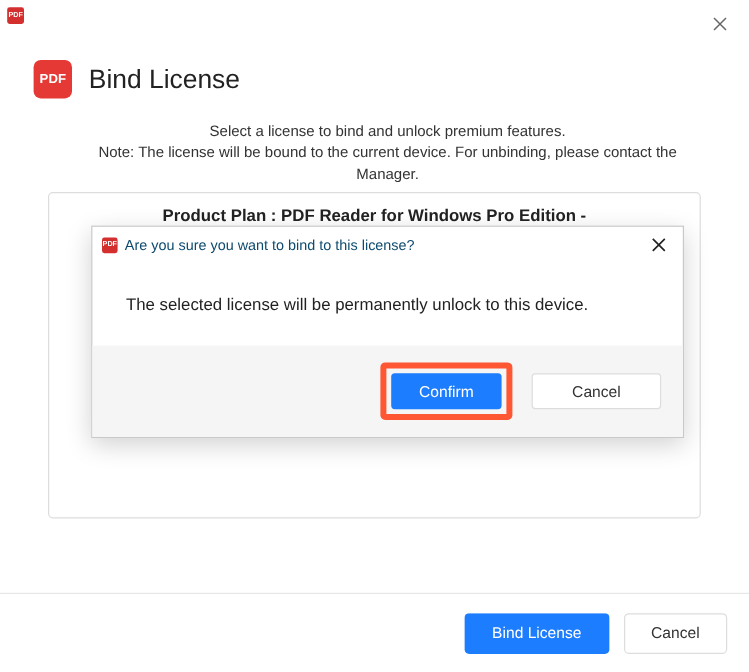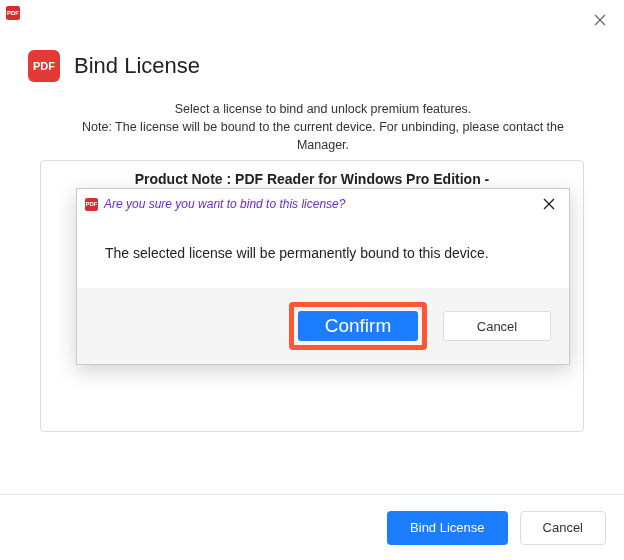--- a/index.html
+++ b/index.html
@@ -147,23 +147,22 @@
       border-radius: 2px;
       display: flex;
       align-items: center;
       justify-content: center;
       color: white;
       font-size: 6px;
       font-weight: bold;
     }
     .modal-title {
       font-size: 12px;
-      color: #6d28d9;
+      color: #0c4a6e;
       flex: 1;
-      font-style: italic;
     }
     .modal-close {
       width: 24px;
       height: 24px;
       display: flex;
       align-items: center;
       justify-content: center;
       cursor: pointer;
       color: #333;
     }
@@ -184,22 +183,22 @@
     .highlight-box {
       border: 5px solid #ff5733;
       border-radius: 4px;
       padding: 4px;
       display: inline-flex;
     }
     .modal-confirm {
       background: #1d7dff;
       color: #fff;
       height: 30px;
-      width: 120px;
-      font-size: 19px;
+      width: 92px;
+      font-size: 13px;
       border: none;
       border-radius: 3px;
       cursor: pointer;
     }
     .modal-cancel {
       background: #fff;
       border: 1px solid #ddd;
       color: #333;
       height: 30px;
       width: 108px;
@@ -227,42 +226,42 @@
   </div>
   <div class="header-title">Bind License</div>
 </div>
 
 <div class="description">
   <div>Select a license to bind and unlock premium features.</div>
   <div>Note: The license will be bound to the current device. For unbinding, please contact the Manager.</div>
 </div>
 
 <div class="license-box">
-  <div class="plan-label">Product Note : PDF Reader for Windows Pro Edition -</div>
+  <div class="plan-label">Product Plan : PDF Reader for Windows Pro Edition -</div>
 </div>
 
 <div class="bottom-bar">
   <div class="btn btn-primary">Bind License</div>
   <div class="btn btn-secondary">Cancel</div>
 </div>
 
 <div class="modal-dialog">
   <div class="modal-titlebar">
     <div class="modal-icon">
       <span>PDF</span>
     </div>
     <div class="modal-title">Are you sure you want to bind to this license?</div>
     <div class="modal-close">
       <svg width="12" height="12" viewBox="0 0 12 12">
           <path d="M1 1 L11 11 M11 1 L1 11" stroke="#222" stroke-width="1.4" fill="none"></path>
         </svg>
     </div>
   </div>
   <div class="modal-body">
-    <div>The selected license will be permanently bound to this device.</div>
+    <div>The selected license will be permanently unlock to this device.</div>
   </div>
   <div class="modal-footer">
     <span class="highlight-box">
       <button class="modal-confirm">Confirm</button>
     </span>
     <button class="modal-cancel">Cancel</button>
   </div>
 </div>
 
 </body></html>

